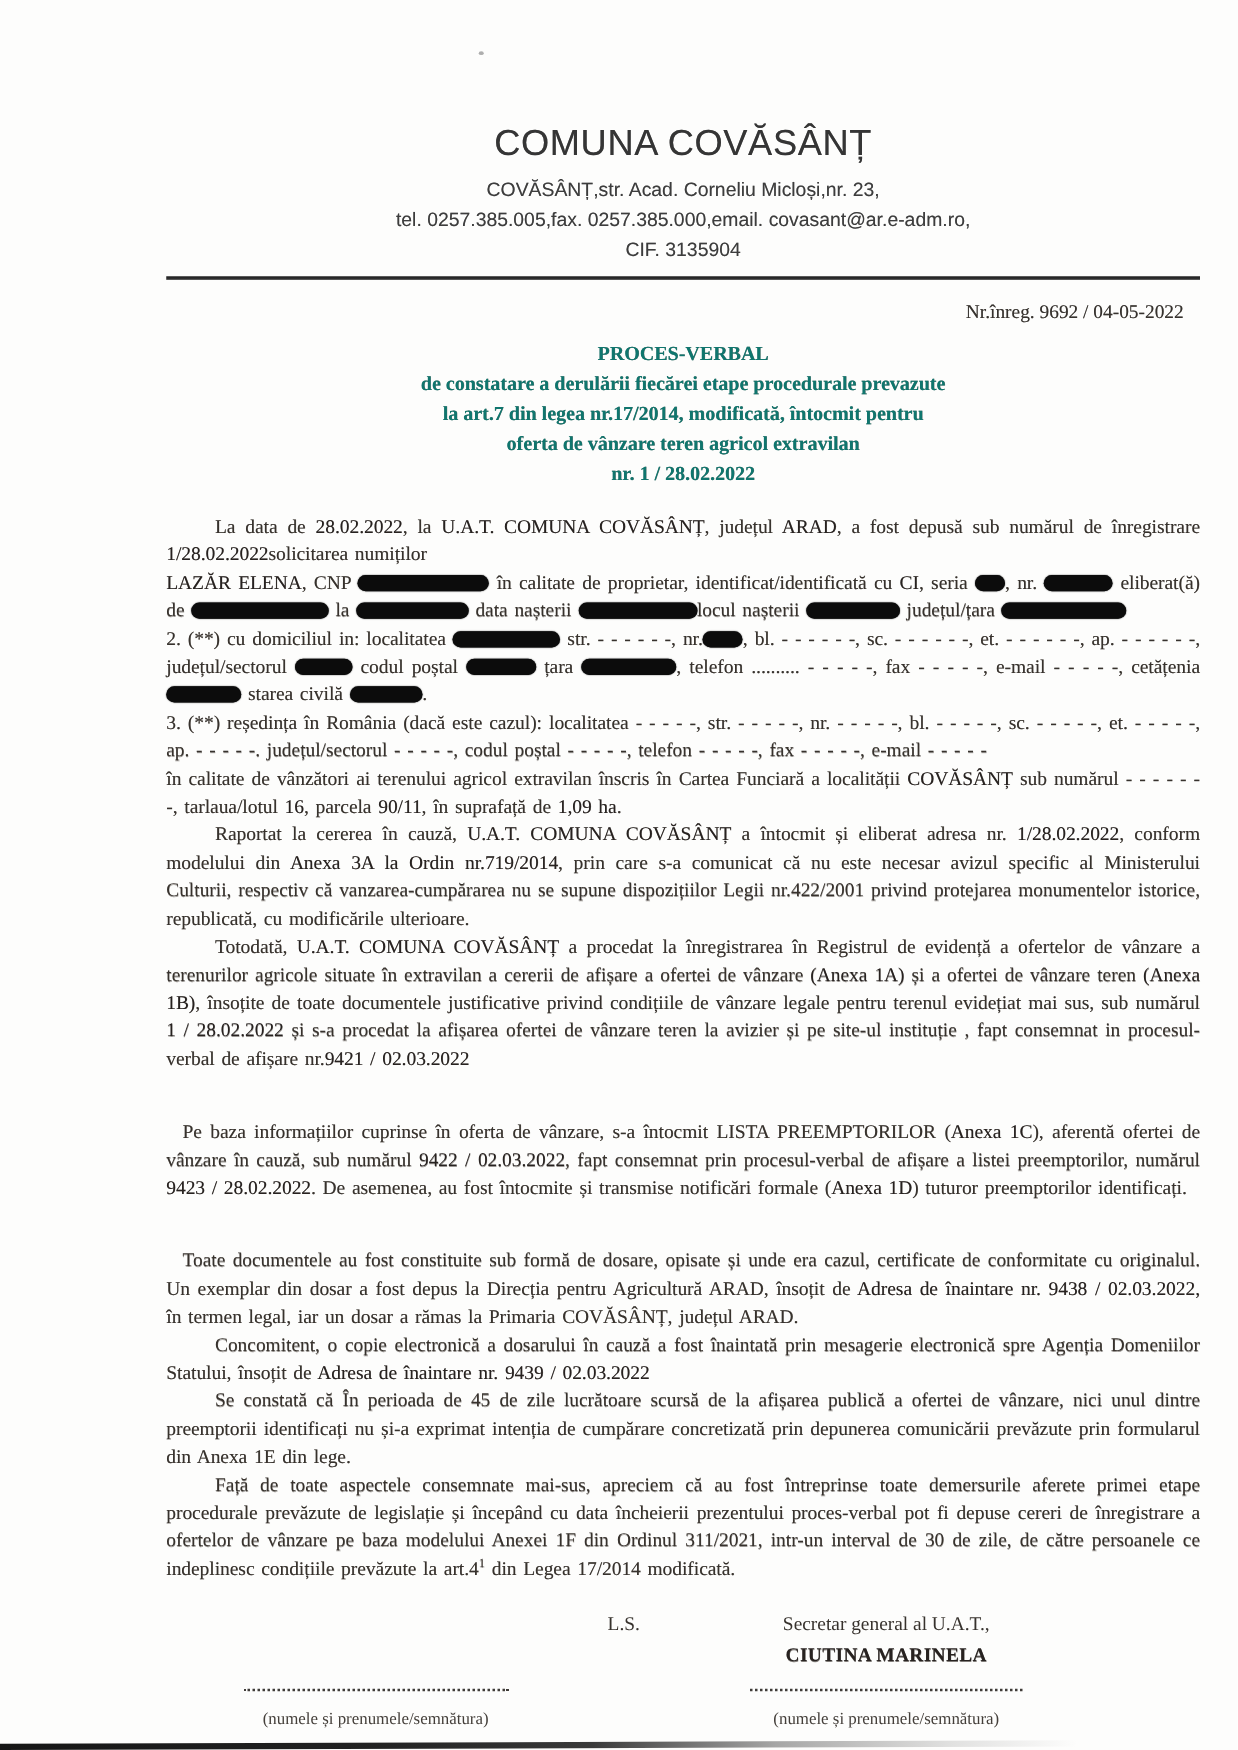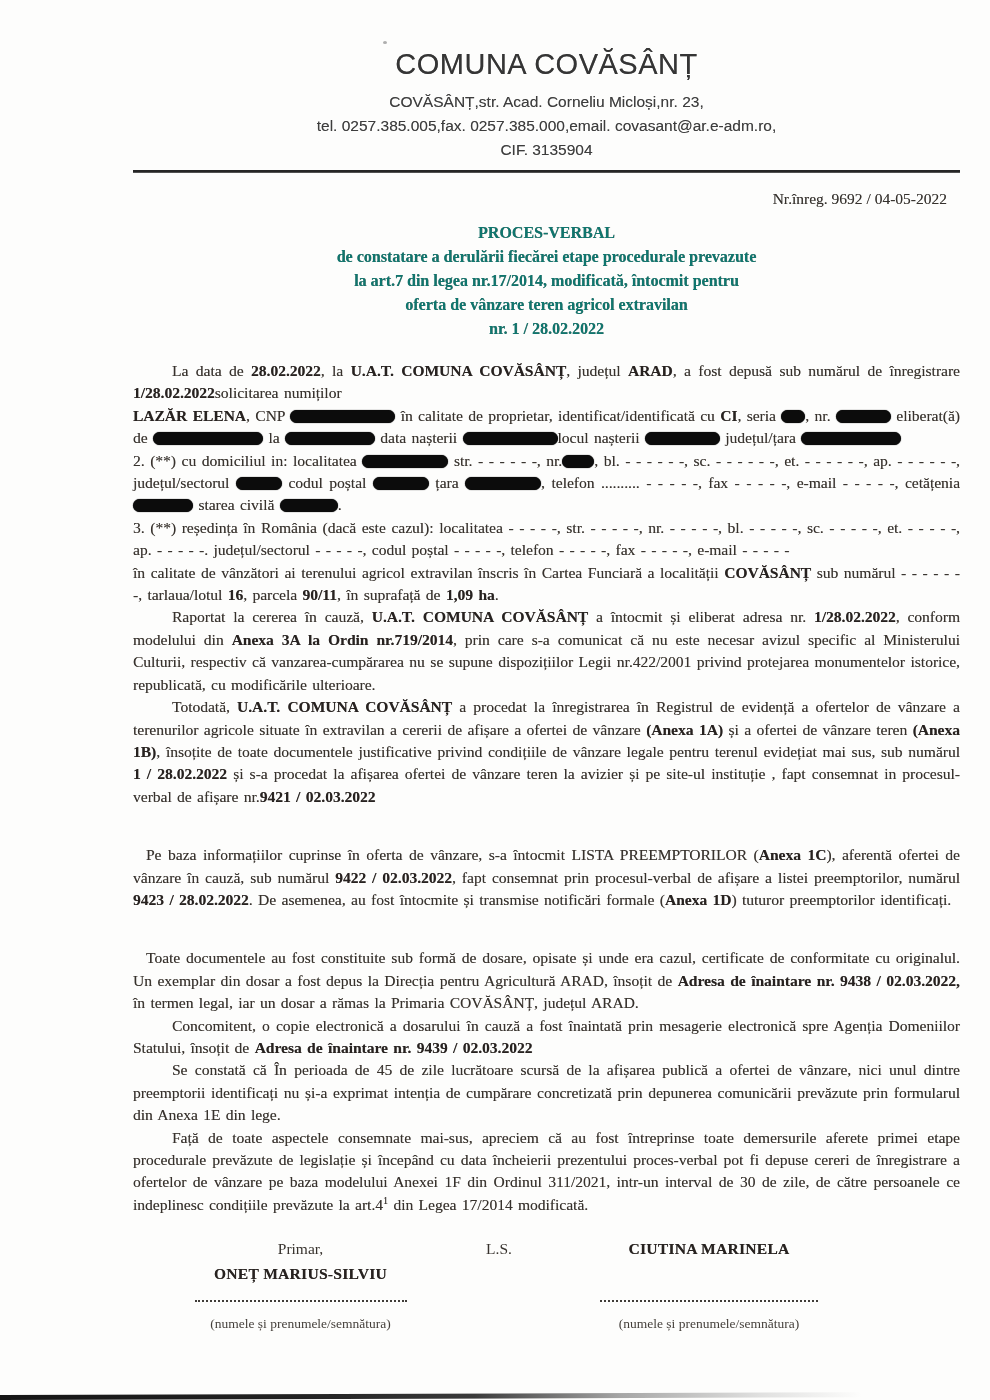--- a/index.html
+++ b/index.html
@@ -5,21 +5,21 @@
   * { margin:0; padding:0; box-sizing:border-box; }
   html,body { width:990px; height:1400px; }
   body { background:#ffffff; overflow:hidden; }
   .page {
     position:relative; width:990px; height:1400px;
     background:#fdfdfc; color:#35312d;
   }
   .content { position:absolute; left:133px; top:0; width:827px; }
 
   
-  .header { text-align:center; padding-top:48px; font-family:"Liberation Sans",sans-serif; }
+  .header { text-align:center; padding-top:99px; font-family:"Liberation Sans",sans-serif; }
   .header-title {
     font-size:29px; font-weight:400; letter-spacing:0.5px; color:#353535;
     margin-bottom:9px; text-shadow:0 0 0.5px rgba(60,60,60,0.6);
   }
   .header-line { font-size:15.5px; line-height:24px; color:#3d3d3d; text-shadow:0 0 0.4px rgba(70,70,70,0.5); }
   .rule { height:3px; margin-top:8px; background:linear-gradient(to bottom,#262626 0 55%, #6a6a6a); }
 
   
   .serif { font-family:"Liberation Serif","DejaVu Serif",serif; }
   .reg {
@@ -31,21 +31,21 @@
     margin-top:13px; color:#0f766e; text-shadow:0.2px 0.2px 0.4px rgba(45,38,32,0.6);
   }
   .body-text {
     font-size:15.5px; line-height:22.4px; text-align:justify; margin-top:19px;
     color:#37322d; text-shadow:0.2px 0.2px 0.35px rgba(55,48,42,0.5);
     word-spacing:1.5px;
   }
   .para { text-indent:0; }
   .ind-l { text-indent:39px; }
   .ind-s { text-indent:13px;margin-top:36px; }
-  .bold { font-weight:700; color:#272220; }
+  .bold { font-weight:400; color:#272220; }
   .redact {
     display:inline-block; height:13px; background:#0c0c0c;
     border-radius:7px; transform:translateY(2px);
     box-shadow:0 0 1px #000;
   }
   .sup { vertical-align:super; font-size:10px; line-height:0; }
 
   
   .signatures { position:relative; height:150px; margin-top:20px; font-size:15.5px; color:#37322d; }
   .sig-block { position:absolute; top:0; text-align:center; line-height:25px; }
@@ -103,26 +103,23 @@
         <p class="para ind-l"><span class="">Raportat la cererea în cauză, </span><span class="bold">U.A.T. COMUNA COVĂSÂNȚ</span><span class=""> a întocmit și eliberat adresa nr. </span><span class="bold">1/28.02.2022</span><span class="">, conform modelului din </span><span class="bold">Anexa 3A la Ordin nr.719/2014</span><span class="">, prin care s-a comunicat că nu este necesar avizul specific al Ministerului Culturii, respectiv că vanzarea-cumpărarea nu se supune dispozițiilor Legii nr.422/2001 privind protejarea monumentelor istorice, republicată, cu modificările ulterioare.</span></p>
         <p class="para ind-l"><span class="">Totodată, </span><span class="bold">U.A.T. COMUNA COVĂSÂNȚ</span><span class=""> a procedat la înregistrarea în Registrul de evidență a ofertelor de vânzare a terenurilor agricole situate în extravilan a cererii de afișare a ofertei de vânzare </span><span class="bold">(Anexa 1A)</span><span class=""> și a ofertei de vânzare teren </span><span class="bold">(Anexa 1B)</span><span class="">, însoțite de toate documentele justificative privind condițiile de vânzare legale pentru terenul evidețiat mai sus, sub numărul </span><span class="bold">1 / 28.02.2022</span><span class=""> și s-a procedat la afișarea ofertei de vânzare teren la avizier și pe site-ul instituție , fapt consemnat in procesul-verbal de afișare nr.</span><span class="bold">9421 / 02.03.2022</span></p>
         <p class="para ind-s"><span class="">Pe baza informațiilor cuprinse în oferta de vânzare, s-a întocmit LISTA PREEMPTORILOR (</span><span class="bold">Anexa 1C</span><span class="">), aferentă ofertei de vânzare în cauză, sub numărul </span><span class="bold">9422 / 02.03.2022</span><span class="">, fapt consemnat prin procesul-verbal de afișare a listei preemptorilor, numărul </span><span class="bold">9423 / 28.02.2022</span><span class="">. De asemenea, au fost întocmite și transmise notificări formale (</span><span class="bold">Anexa 1D</span><span class="">) tuturor preemptorilor identificați.</span></p>
         <p class="para ind-s"><span class="">Toate documentele au fost constituite sub formă de dosare, opisate și unde era cazul, certificate de conformitate cu originalul. Un exemplar din dosar a fost depus la Direcția pentru Agricultură ARAD, însoțit de </span><span class="bold">Adresa de înaintare nr. 9438 / 02.03.2022,</span><span class=""> în termen legal, iar un dosar a rămas la Primaria COVĂSÂNȚ, județul ARAD.</span></p>
         <p class="para ind-l"><span class="">Concomitent, o copie electronică a dosarului în cauză a fost înaintată prin mesagerie electronică spre Agenția Domeniilor Statului, însoțit de </span><span class="bold">Adresa de înaintare nr. 9439 / 02.03.2022</span></p>
         <p class="para ind-l"><span class="">Se constată că În perioada de 45 de zile lucrătoare scursă de la afișarea publică a ofertei de vânzare, nici unul dintre preemptorii identificați nu și-a exprimat intenția de cumpărare concretizată prin depunerea comunicării prevăzute prin formularul din Anexa 1E din lege.</span></p>
         <p class="para ind-l"><span class="">Față de toate aspectele consemnate mai-sus, apreciem că au fost întreprinse toate demersurile aferete primei etape procedurale prevăzute de legislație și începând cu data încheierii prezentului proces-verbal pot fi depuse cereri de înregistrare a ofertelor de vânzare pe baza modelului Anexei 1F din Ordinul 311/2021, intr-un interval de 30 de zile, de către persoanele ce indeplinesc condițiile prevăzute la art.4</span><span class=" sup">1</span><span class=""> din Legea 17/2014 modificată.</span></p>
       </div>
 
     <div class="signatures serif">
-      <div class="sig-block sig-left">
-        <div>Primar,</div>
-        <div class="sig-name">ONEȚ MARIUS-SILVIU</div>
-      </div>
       <div class="sig-block sig-seal">L.S.</div>
       <div class="sig-block sig-right">
+        <div>Secretar general al U.A.T.,</div>
         <div class="sig-name">CIUTINA MARINELA</div>
       </div>
       <div class="dotline dotline-left"></div>
       <div class="dotline dotline-right"></div>
       <div class="sig-cap sig-cap-left">(numele și prenumele/semnătura)</div>
       <div class="sig-cap sig-cap-right">(numele și prenumele/semnătura)</div>
     </div>
   </div>
 
   <div class="scan-smudge"></div>

